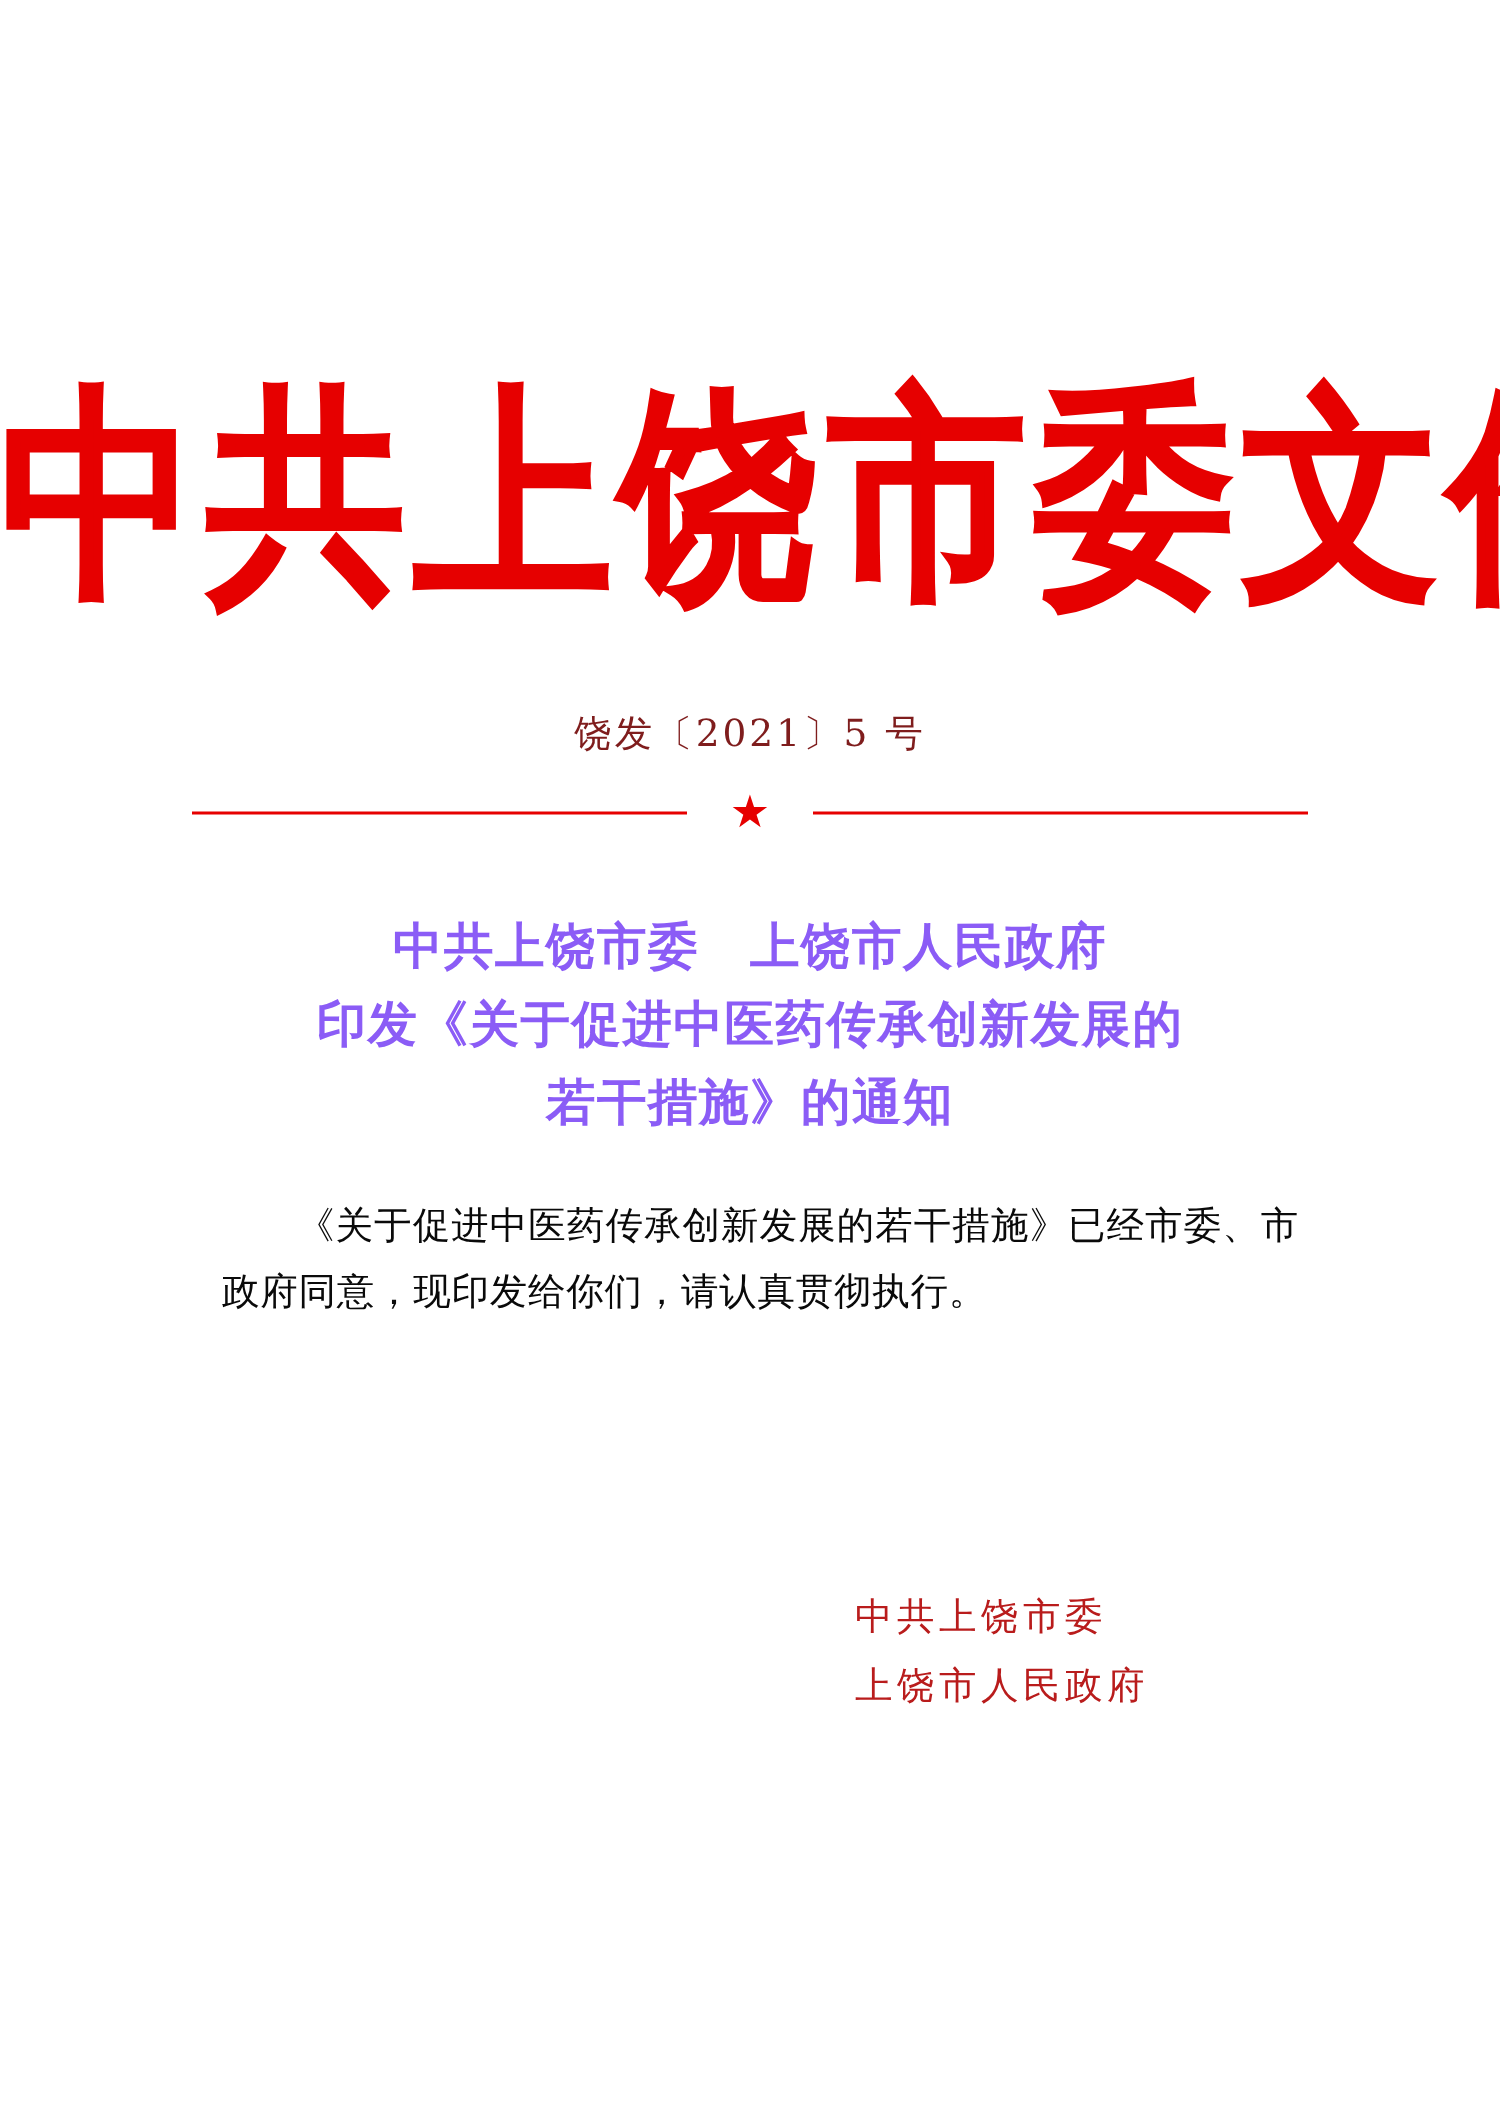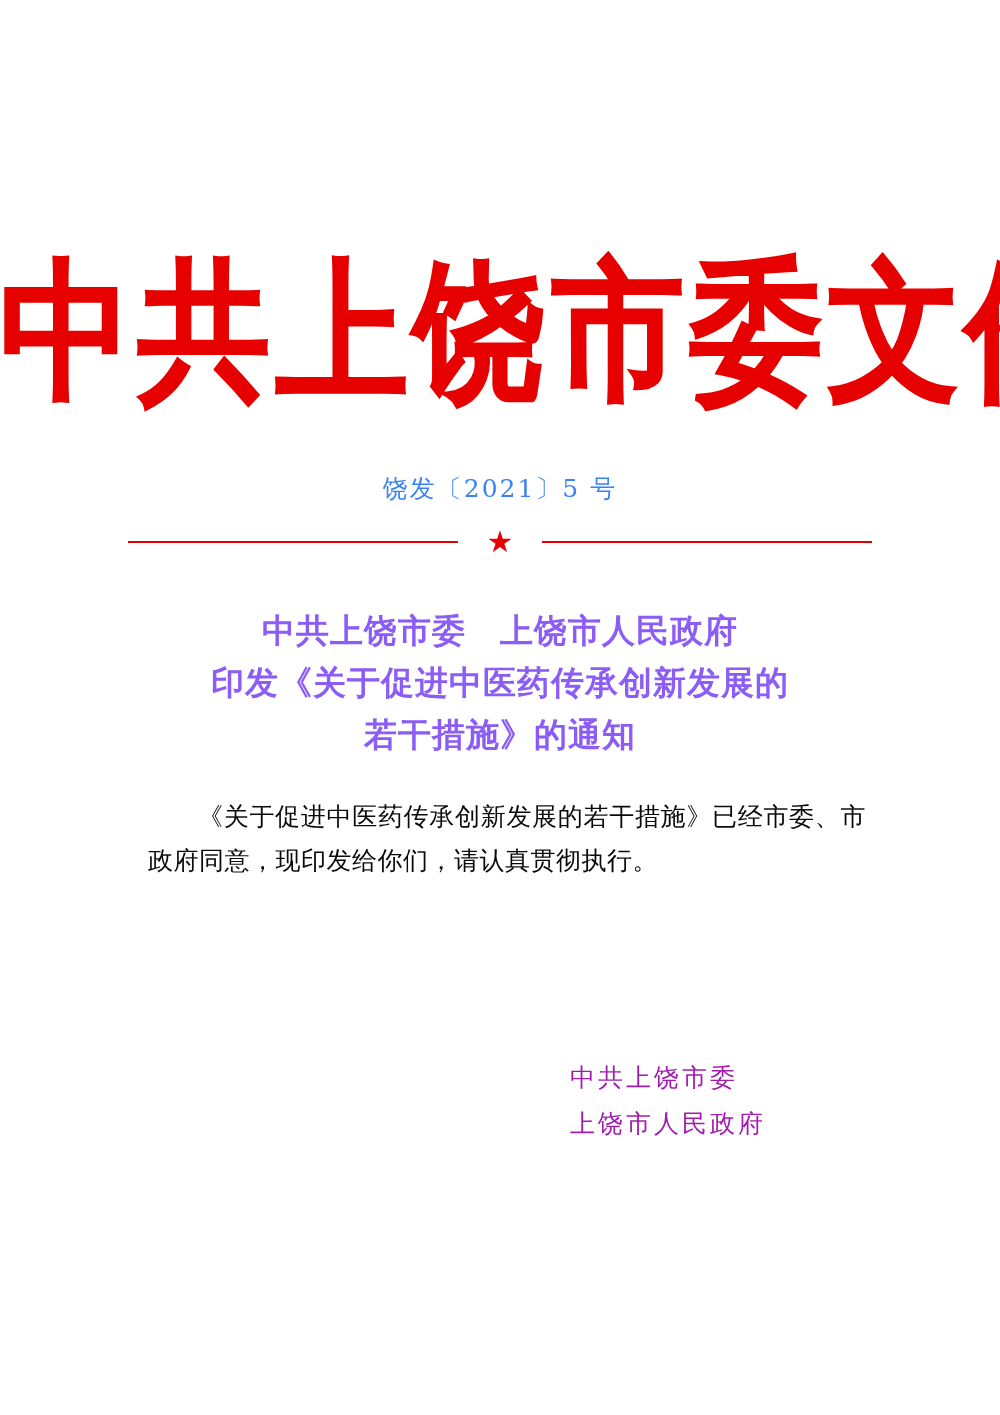--- a/index.html
+++ b/index.html
@@ -46,21 +46,21 @@
 
   
   .doc-number {
     position: absolute;
     top: 472px;
     left: 0;
     width: 1000px;
     text-align: center;
     font-size: 25px;
     letter-spacing: 2px;
-    color: #3b82f6;
+    color: #7f1d1d;
     font-family: "DejaVu Serif", "Liberation Serif", serif;
   }
 
   
   .separator {
     position: absolute;
     top: 528px;
     left: 128px;
     width: 744px;
     height: 28px;
@@ -117,21 +117,21 @@
 
   
   .signature {
     position: absolute;
     top: 1055px;
     left: 0;
     width: 1000px;
     font-size: 25px;
     line-height: 46px;
     letter-spacing: 3px;
-    color: #a21caf;
+    color: #b91c1c;
     font-family: "DejaVu Serif", "Liberation Serif", serif;
   }
   .signature .sig-line {
     display: block;
     text-align: left;
     padding-left: 570px;
   }
   .signature .sig-line.date { padding-left: 620px; letter-spacing: 1.5px; }
 
   

